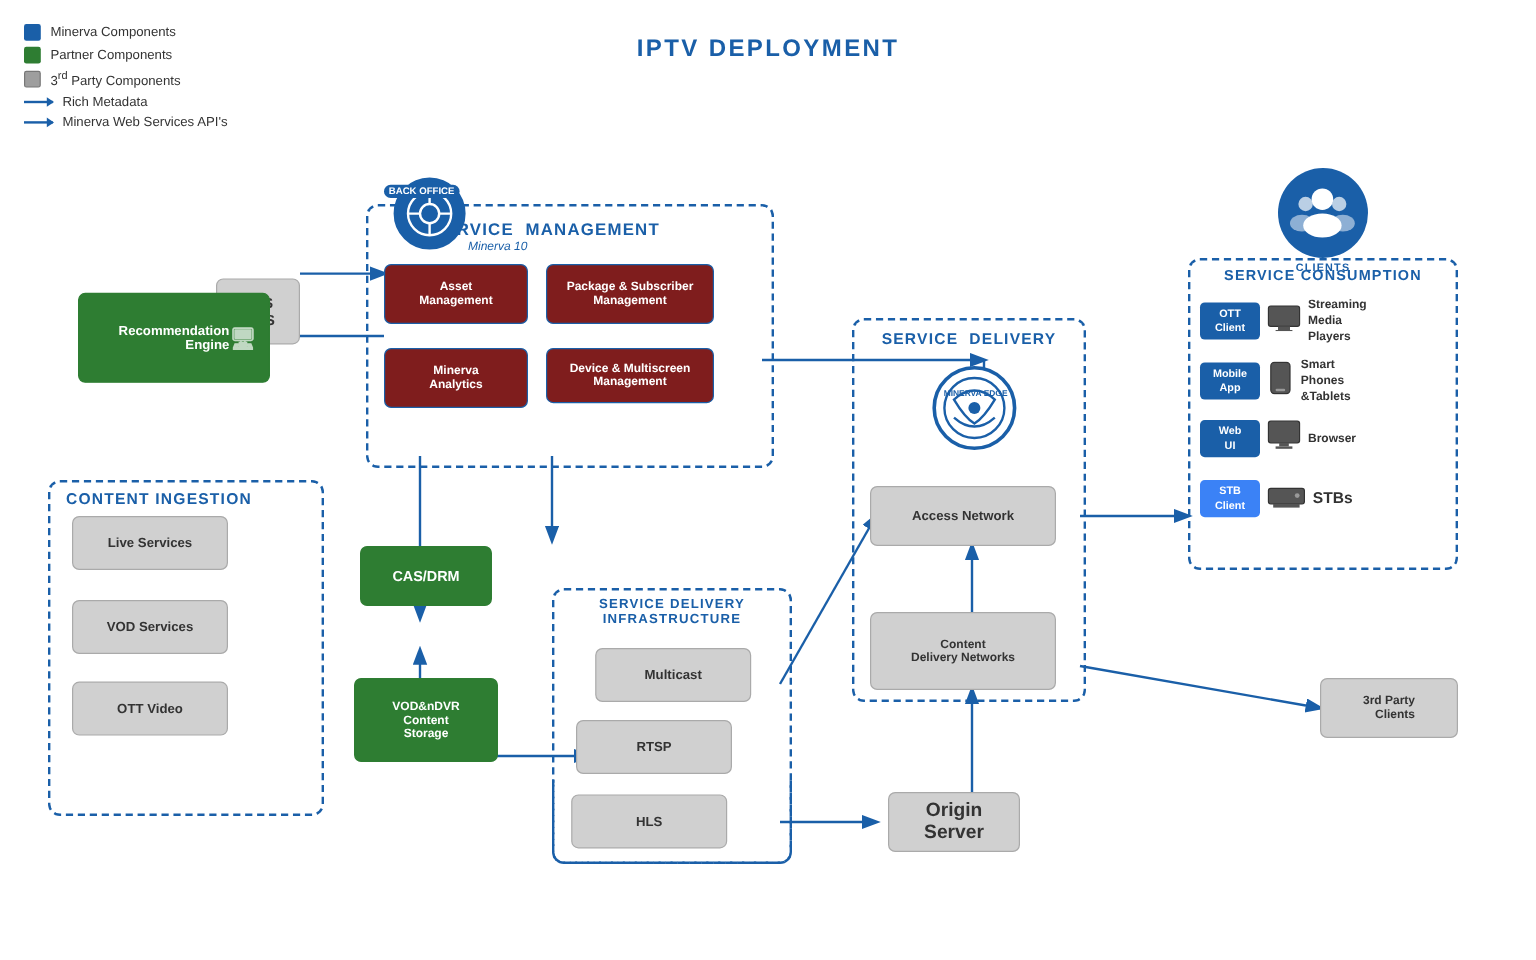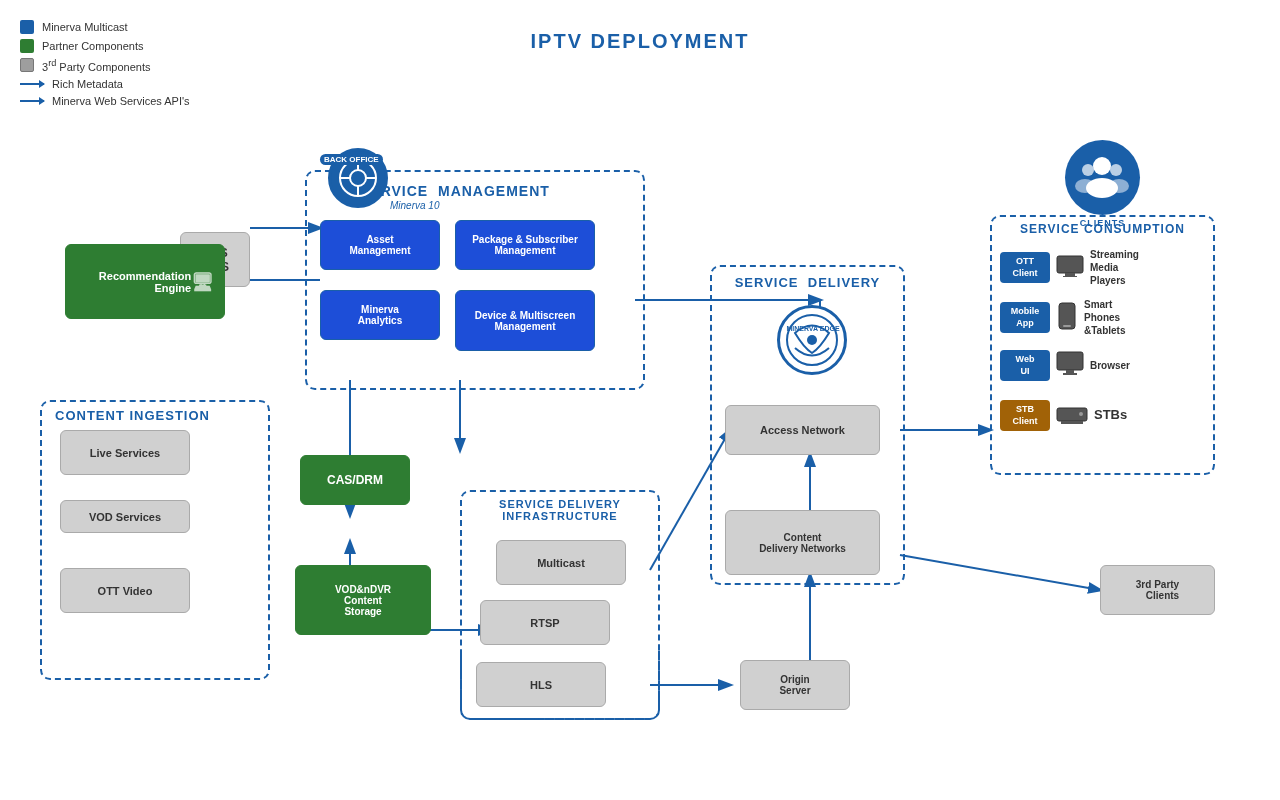--- a/index.html
+++ b/index.html
@@ -100,21 +100,21 @@
 
     
     .box-gray {
       background: #d0d0d0;
       border: 1px solid #aaa;
       color: #333;
     }
 
     
     .box-blue {
-      background: #1d4ed8;
+      background: #7f1d1d;
       border: 1px solid #1a5fa8;
       color: white;
     }
 
     
     .box-green {
       background: #2e7d32;
       border: 1px solid #2e7d32;
       color: white;
     }
@@ -154,21 +154,21 @@
       justify-content: center;
       overflow: hidden;
     }
   </style>
 </head>
 <body>
 
 <div class="legend">
   <div class="legend-item">
     <div class="legend-box legend-blue"></div>
-    <span>Minerva Multicast</span>
+    <span>Minerva Components</span>
   </div>
   <div class="legend-item">
     <div class="legend-box legend-green"></div>
     <span>Partner Components</span>
   </div>
   <div class="legend-item">
     <div class="legend-box legend-gray"></div>
     <span>3<sup>rd</sup> Party Components</span>
   </div>
   <div class="legend-item">
@@ -264,46 +264,46 @@
 <div class="box box-blue" style="left:455px; top:220px; width:140px; height:50px; font-size:10px; padding:3px;">
   <span style="white-space:pre-line;">Package &amp; Subscriber
 Management</span>
 </div>
 
 <div class="box box-blue" style="left:320px; top:290px; width:120px; height:50px; font-size:10px;">
   <span style="white-space:pre-line;">Minerva
 Analytics</span>
 </div>
 
-<div class="box box-blue" style="left:455px; top:290px; width:140px; height:61px; font-size:10px; padding:3px;">
+<div class="box box-blue" style="left:455px; top:290px; width:140px; height:46px; font-size:10px; padding:3px;">
   <span style="white-space:pre-line;">Device &amp; Multiscreen
 Management</span>
 </div>
 
 <div class="dashed-container-gray" style="left:40px; top:400px; width:230px; height:280px; border-color:#1a5fa8;">
 </div>
 <div style="position:absolute; top:408px; left:55px; font-size:13px; font-weight:bold; color:#1a5fa8; letter-spacing:1px; z-index:5;">CONTENT INGESTION</div>
 
 <div class="box box-gray" style="left:60px; top:430px; width:130px; height:45px; font-size:11px;">
   <span>Live Services</span>
 </div>
 
-<div class="box box-gray" style="left:60px; top:500px; width:130px; height:33px; font-size:11px;">
+<div class="box box-gray" style="left:60px; top:500px; width:130px; height:45px; font-size:11px;">
   <span>VOD Services</span>
 </div>
 
 <div class="box box-gray" style="left:60px; top:568px; width:130px; height:45px; font-size:11px;">
   <span>OTT Video</span>
 </div>
 
 <div class="box box-green" style="left:300px; top:455px; width:110px; height:50px; font-size:12px;">
   <span>CAS/DRM</span>
 </div>
 
-<div class="box box-green" style="left:295px; top:565px; width:136px; height:70px; font-size:10px; padding:5px;">
+<div class="box box-green" style="left:295px; top:565px; width:120px; height:70px; font-size:10px; padding:5px;">
   <span style="white-space:pre-line;">VOD&amp;nDVR
 Content
 Storage</span>
 </div>
 
 <div class="dashed-container" style="left:460px; top:490px; width:200px; height:230px;">
 </div>
 <div style="position:absolute; top:498px; left:475px; font-size:11px; font-weight:bold; color:#1a5fa8; letter-spacing:1px; z-index:5; text-align:center; width:170px;">SERVICE DELIVERY<br>INFRASTRUCTURE</div>
 
 <div class="box box-gray" style="left:480px; top:540px; width:130px; height:45px; font-size:11px;margin-left:16px;">
@@ -336,21 +336,21 @@
 
 <div class="box box-gray" style="left:725px; top:405px; width:155px; height:50px; font-size:11px;">
   <span>Access Network</span>
 </div>
 
 <div class="box box-gray" style="left:725px; top:510px; width:155px; height:65px; font-size:10px; padding:5px;">
   <span style="white-space:pre-line;">Content
 Delivery Networks</span>
 </div>
 
-<div class="box box-gray" style="left:740px; top:660px; width:110px; height:50px; font-size:10px; padding:3px;">
+<div class="box box-gray" style="left:740px; top:660px; width:110px; height:50px; font-size:16px; padding:3px;">
   <span style="white-space:pre-line;">Origin
 Server</span>
 </div>
 
 <div class="box box-gray" style="left:1100px; top:565px; width:115px; height:50px; font-size:10px; padding:3px;">
   <span style="white-space:pre-line;text-align:right;">3rd Party
 Clients</span>
 </div>
 
 <div style="position:absolute; top:140px; left:1065px; text-align:center; z-index:5;">
@@ -400,21 +400,21 @@
     <svg width="28" height="26" viewBox="0 0 28 26">
       <rect x="1" y="1" width="26" height="18" rx="2" fill="#555" stroke="#333" stroke-width="1"></rect>
       <rect x="10" y="19" width="8" height="3" fill="#555"></rect>
       <rect x="7" y="22" width="14" height="2" fill="#555"></rect>
     </svg>
   </div>
   <div style="font-size:10px; font-weight:bold; color:#333; line-height:1.3;">Browser</div>
 </div>
 
 <div style="position:absolute; top:400px; left:1000px; display:flex; align-items:center; z-index:5;">
-  <div style="background:#a16207; color:white; padding:4px 6px; border-radius:4px; font-size:9px; font-weight:bold; min-width:50px; text-align:center; line-height:1.3;">STB<br>Client</div>
+  <div style="background:#3b82f6; color:white; padding:4px 6px; border-radius:4px; font-size:9px; font-weight:bold; min-width:50px; text-align:center; line-height:1.3;">STB<br>Client</div>
   <div style="margin:0 6px; color:#555;">
     <svg width="32" height="22" viewBox="0 0 32 22">
       <rect x="1" y="5" width="30" height="13" rx="2" fill="#555" stroke="#333" stroke-width="1"></rect>
       <rect x="5" y="18" width="22" height="3" fill="#555"></rect>
       <circle cx="25" cy="11" r="2" fill="#999"></circle>
     </svg>
   </div>
   <div style="font-size:13px; font-weight:bold; color:#333; line-height:1.3;">STBs</div>
 </div>
 

